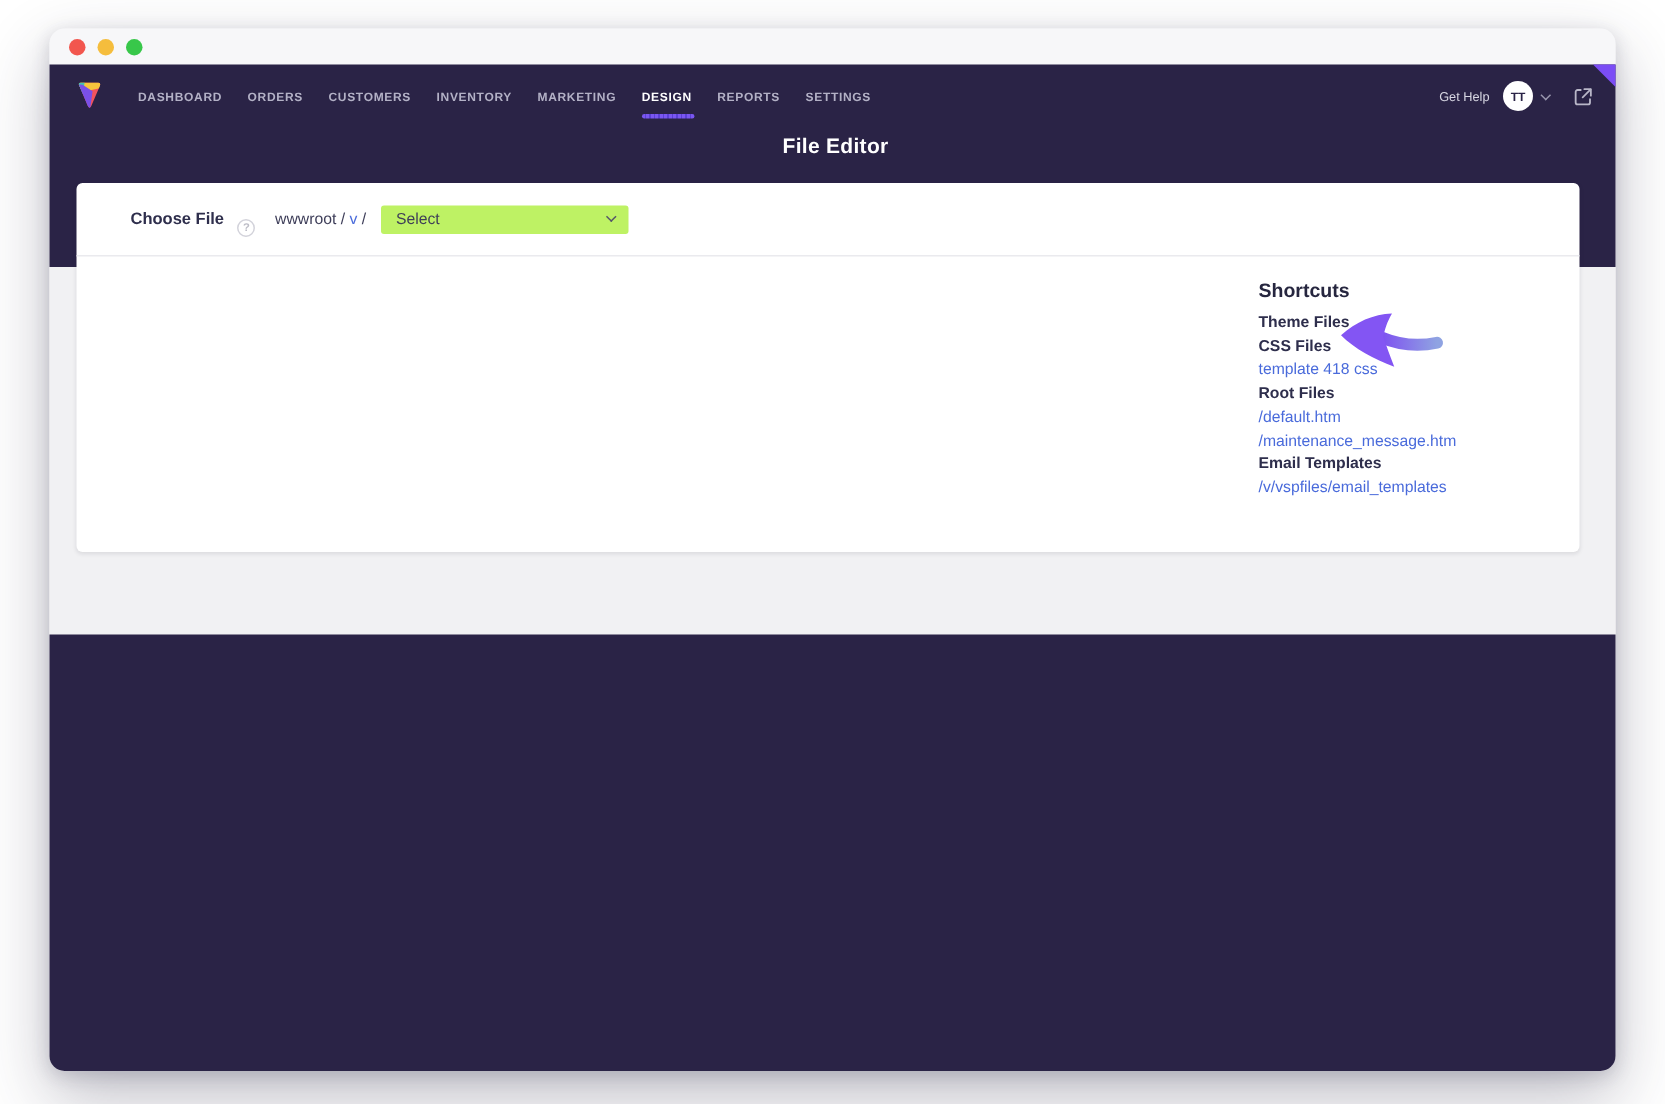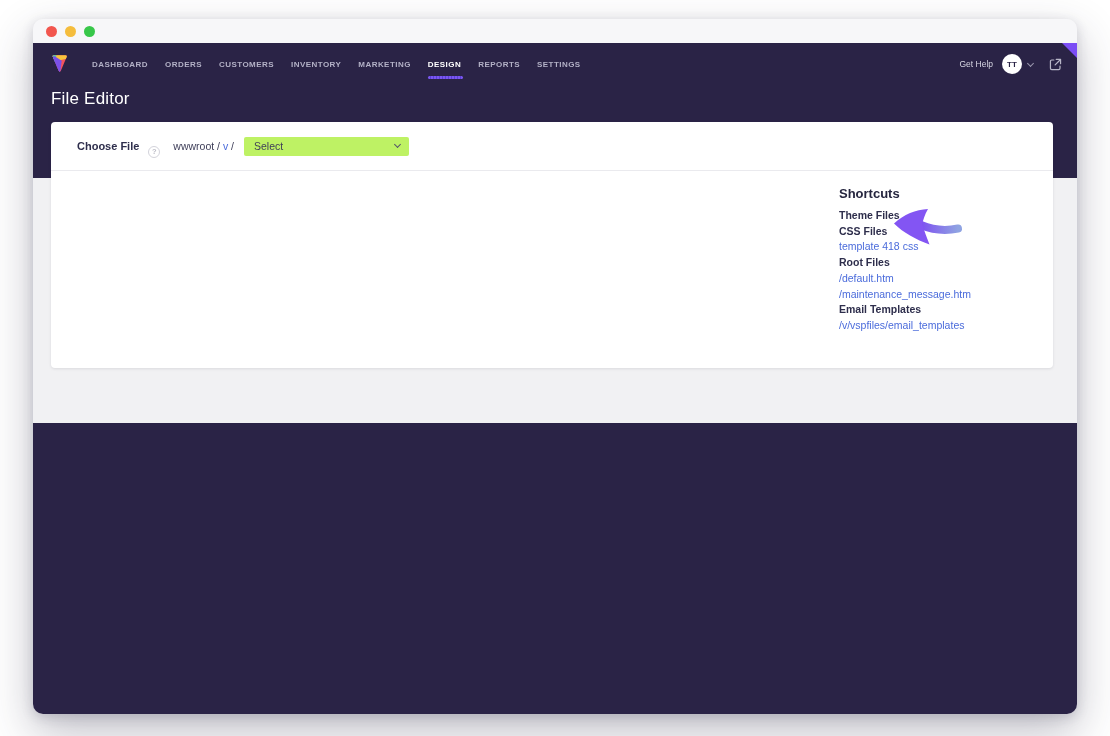--- a/index.html
+++ b/index.html
@@ -47,30 +47,30 @@
   .avatar {
     width:20px; height:20px; border-radius:50%; background:#ffffff;
     color:#2a2346; font-size:8px; font-weight:700;
     display:flex; align-items:center; justify-content:center; margin-left:9px;
   }
   .chev {
     width:5px; height:5px; border-right:1.4px solid #9a97ae; border-bottom:1.4px solid #9a97ae;
     transform:rotate(45deg); margin:-2px 0 0 6px;
   }
   .ext-btn { margin-left:15px; cursor:pointer; display:flex; }
-  .page-title { margin-top:14px; font-size:17px; font-weight:400; color:#ffffff; letter-spacing:.2px; }
+  .page-title { margin-top:14px; font-size:14px; font-weight:700; color:#ffffff; letter-spacing:.2px;text-align:center; }
 
   
   .body-area { height:245px; background:#f1f1f3; }
   .card {
     position:absolute; left:18px; top:103px; width:1002px; height:246px;
     background:#ffffff; border-radius:4px; z-index:4;
     box-shadow:0 1px 3px rgba(20,20,40,.10);
   }
-  .choose-row { height:49px; display:flex; align-items:center; padding-left:26px; border-bottom:1px solid #eaeaee; }
+  .choose-row { height:49px; display:flex; align-items:center; padding-left:36px; border-bottom:1px solid #eaeaee; }
   .cf-label { font-size:11px; font-weight:700; color:#2e2e4c; }
   .help {
     width:12px; height:12px; border:1px solid #d3d3db; border-radius:50%;
     color:#bcbcc6; font-size:7.5px; font-weight:700; line-height:10px; text-align:center;
     margin:11px 0 0 9px; cursor:pointer;
   }
   .crumb { margin-left:13px; font-size:10.5px; color:#3d3d58; white-space:pre; }
   .crumb-link { color:#4a6bdb; cursor:pointer; text-decoration:none; }
   .select {
     margin-left:7px; width:165px; height:19px; background:#bef264; border-radius:2px;

